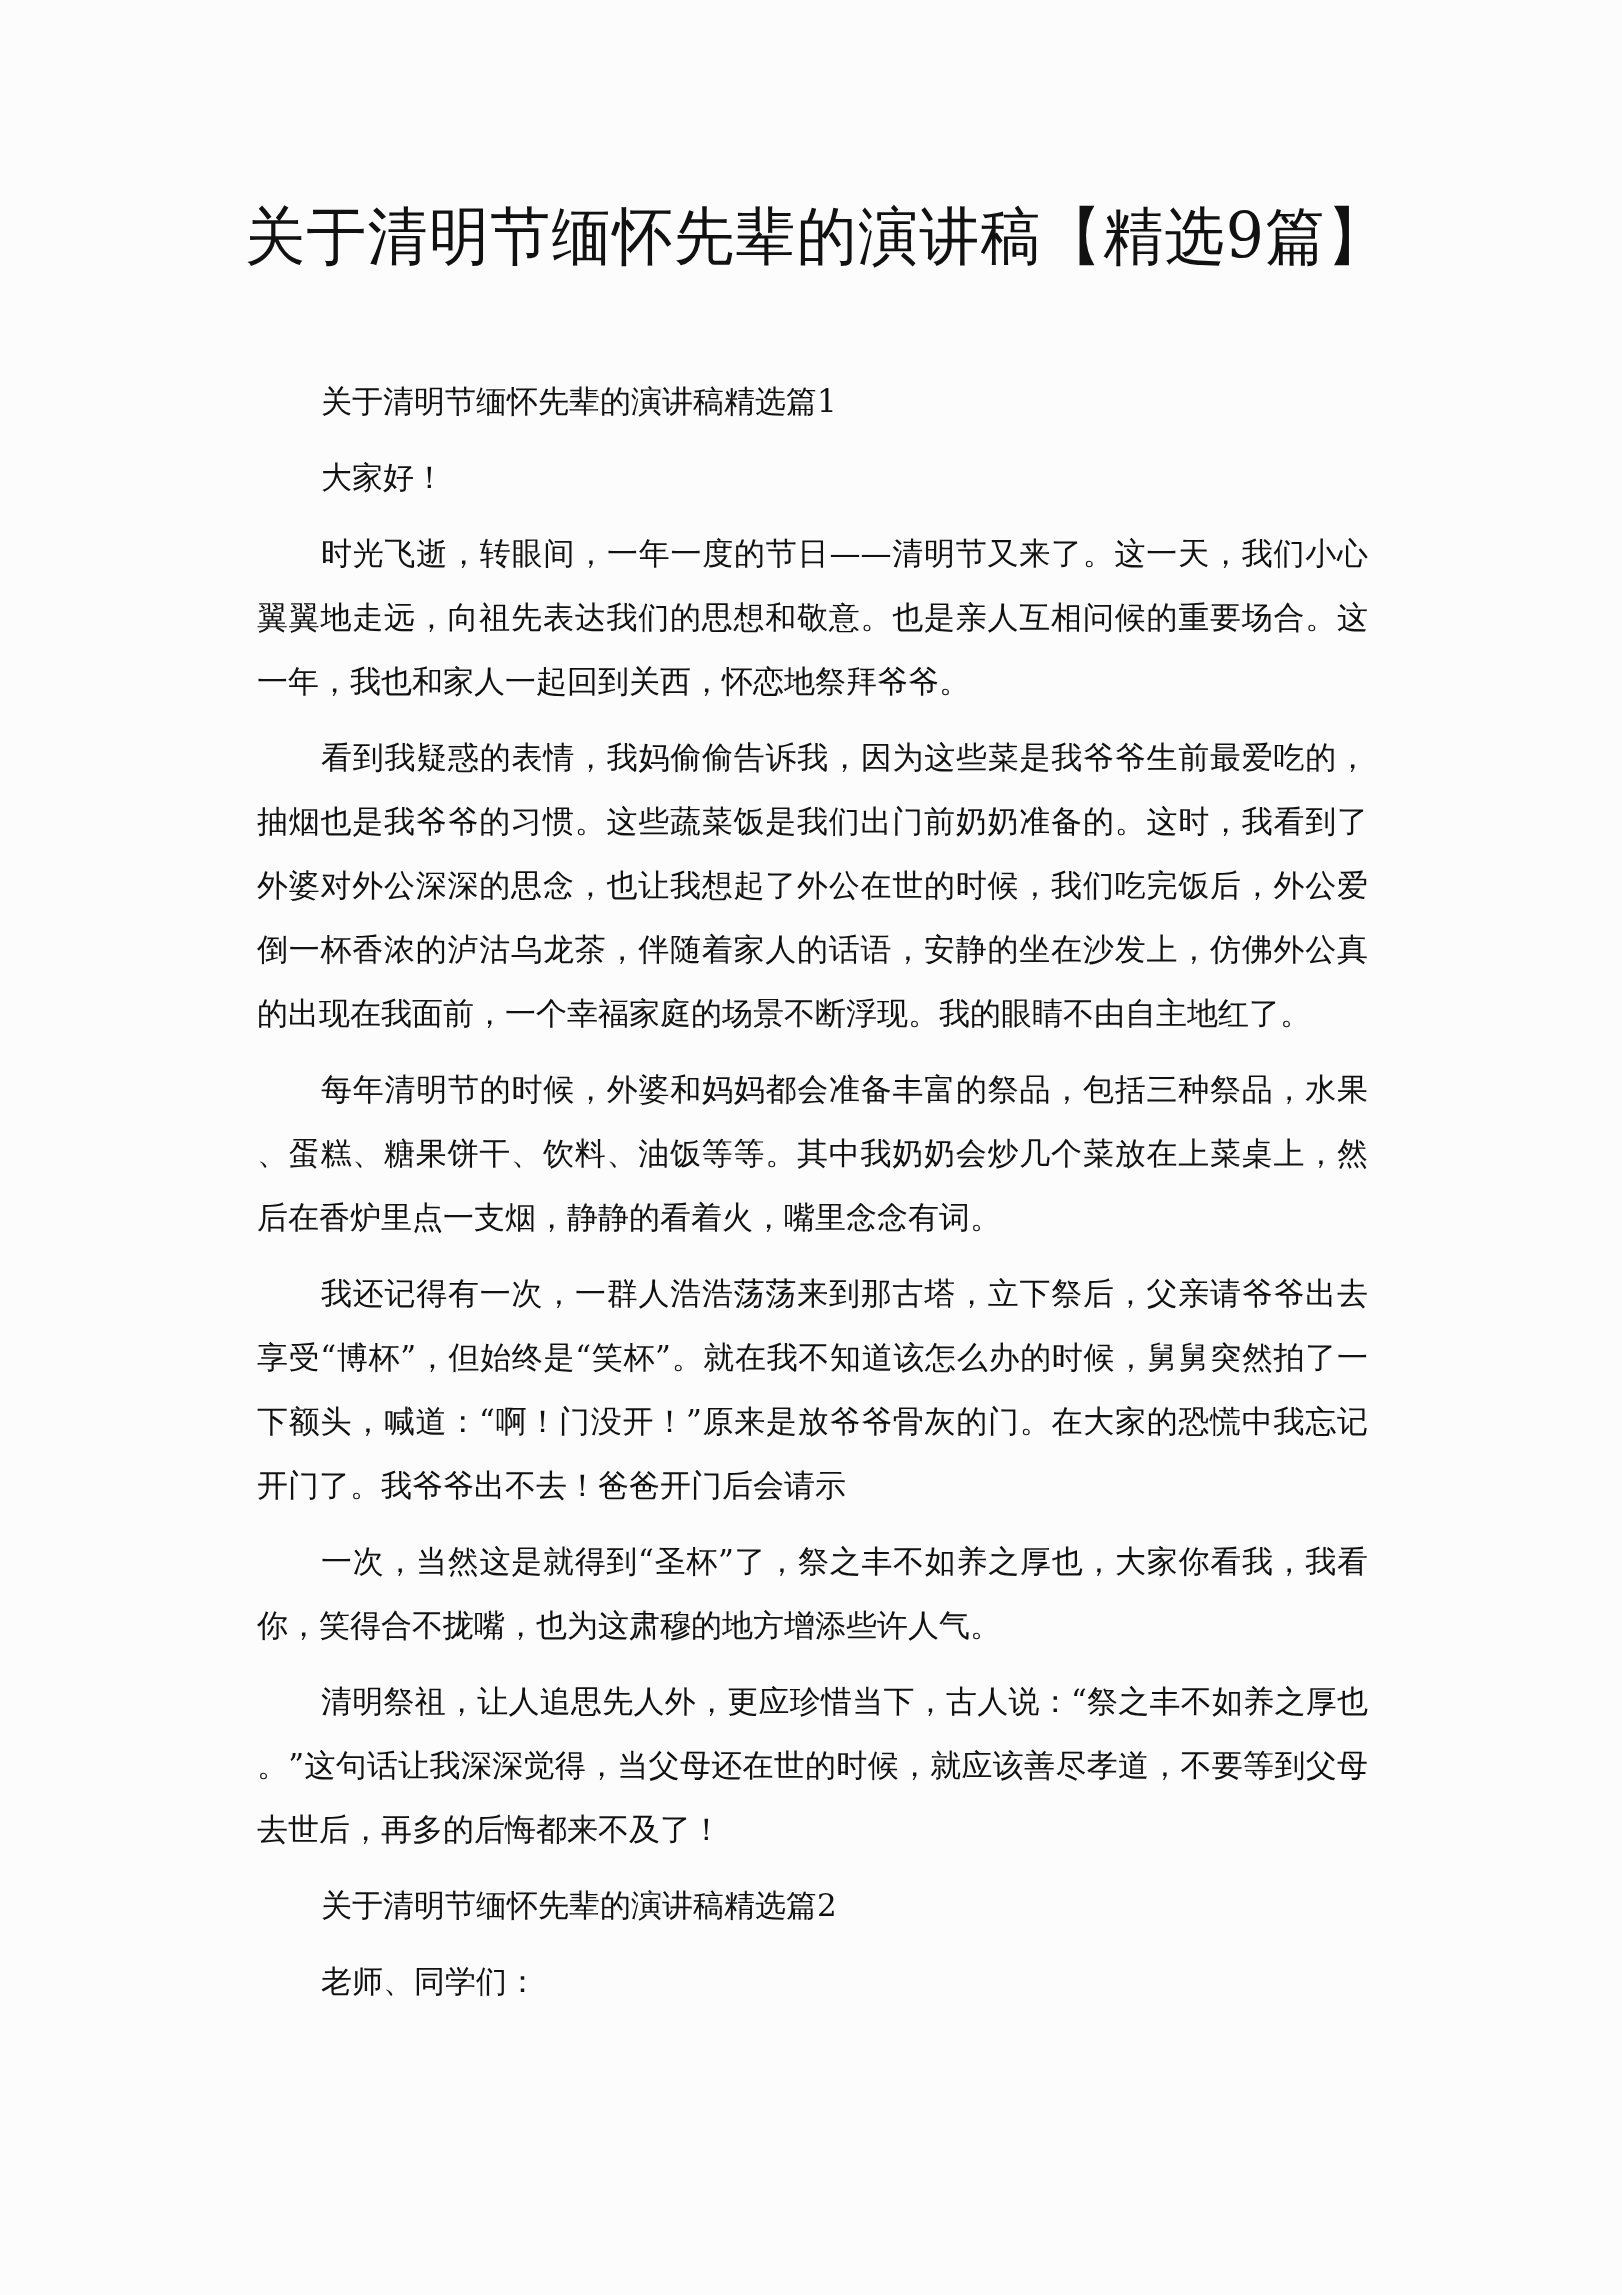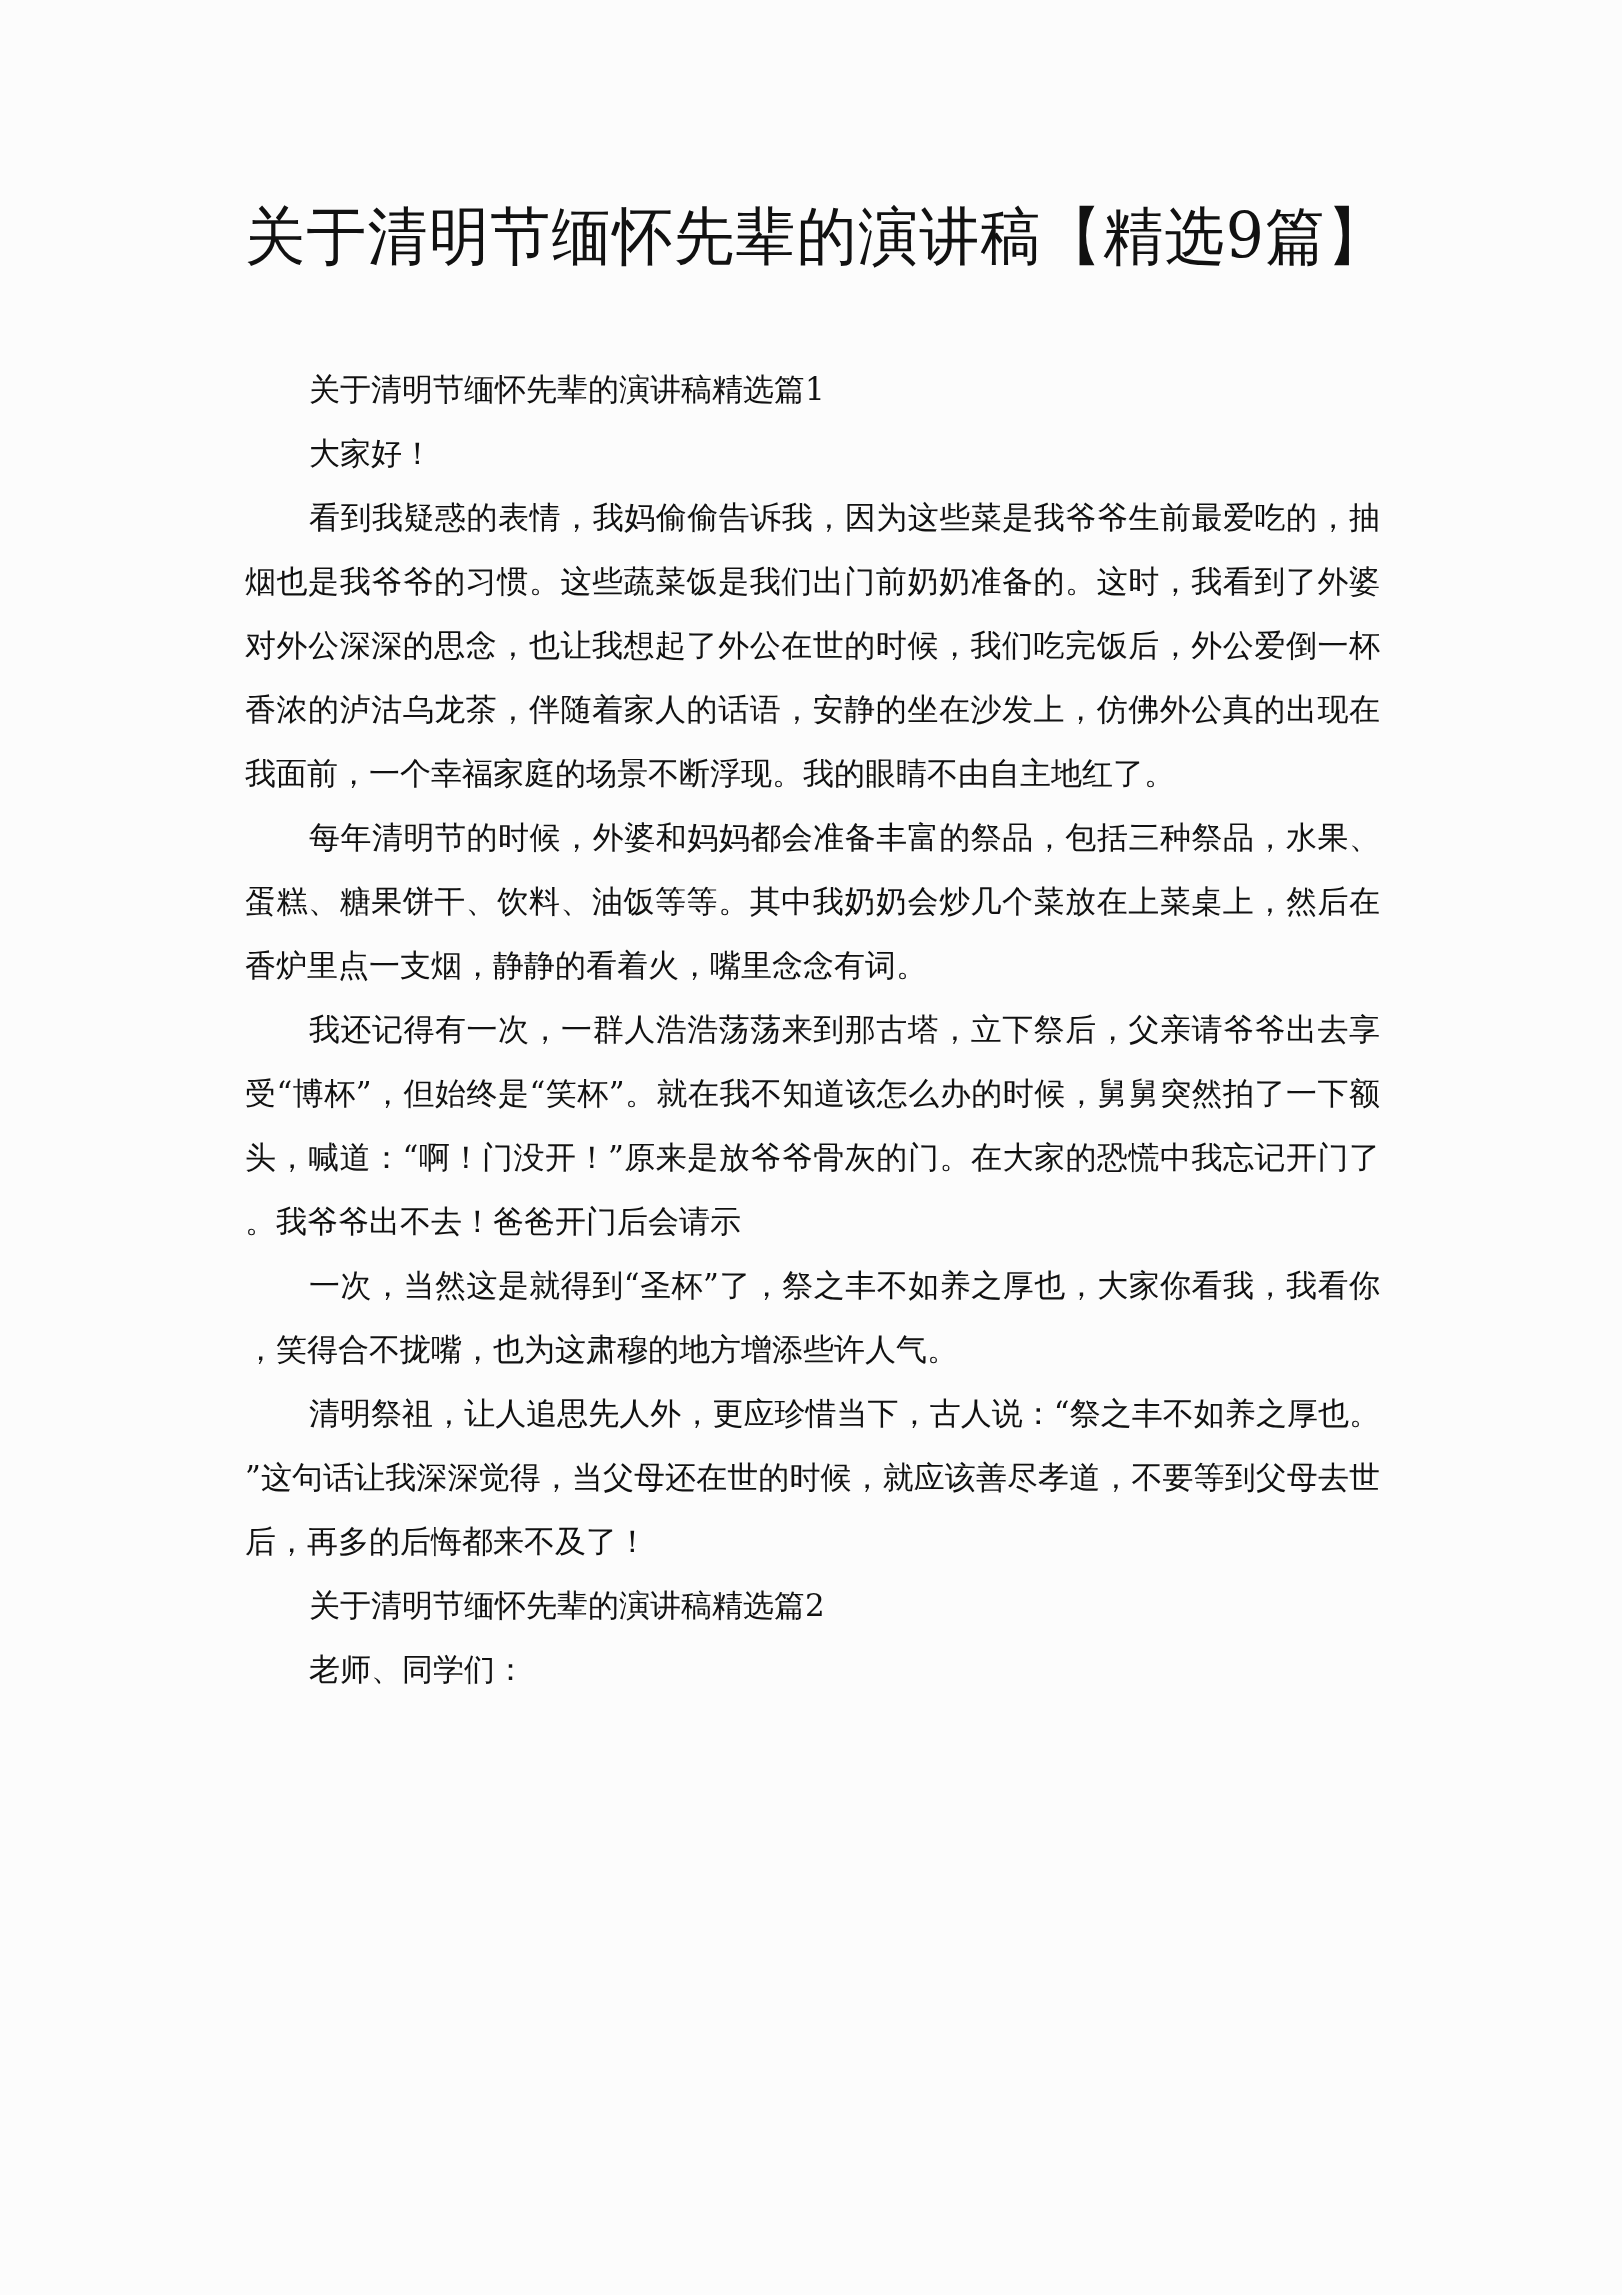--- a/index.html
+++ b/index.html
@@ -41,36 +41,37 @@
       position: absolute;
       left: 245px;
       top: 357px;
       width: 1135px;
       font-size: 31px;
       line-height: 64px;
       text-align: justify;
       text-justify: inter-character;
     }
     .body-text p {
-      margin: 0;
+      margin: 12px;
       padding: 0;
       text-indent: 64px;
       word-break: break-all;
       line-break: anywhere;
     }
   </style>
 </head>
 <body>
 
 <div class="page">
   <h1 class="doc-title">关于清明节缅怀先辈的演讲稿【精选9篇】</h1>
 
   <div class="body-text">
     <p>关于清明节缅怀先辈的演讲稿精选篇1</p>
     <p>大家好！</p>
+    <p>时光飞逝，转眼间，一年一度的节日——清明节又来了。这一天，我们小心翼翼地走远，向祖先表达我们的思想和敬意。也是亲人互相问候的重要场合。这一年，我也和家人一起回到关西，怀恋地祭拜爷爷。</p>
     <p>看到我疑惑的表情，我妈偷偷告诉我，因为这些菜是我爷爷生前最爱吃的，抽烟也是我爷爷的习惯。这些蔬菜饭是我们出门前奶奶准备的。这时，我看到了外婆对外公深深的思念，也让我想起了外公在世的时候，我们吃完饭后，外公爱倒一杯香浓的泸沽乌龙茶，伴随着家人的话语，安静的坐在沙发上，仿佛外公真的出现在我面前，一个幸福家庭的场景不断浮现。我的眼睛不由自主地红了。</p>
     <p>每年清明节的时候，外婆和妈妈都会准备丰富的祭品，包括三种祭品，水果、蛋糕、糖果饼干、饮料、油饭等等。其中我奶奶会炒几个菜放在上菜桌上，然后在香炉里点一支烟，静静的看着火，嘴里念念有词。</p>
     <p>我还记得有一次，一群人浩浩荡荡来到那古塔，立下祭后，父亲请爷爷出去享受“博杯”，但始终是“笑杯”。就在我不知道该怎么办的时候，舅舅突然拍了一下额头，喊道：“啊！门没开！”原来是放爷爷骨灰的门。在大家的恐慌中我忘记开门了。我爷爷出不去！爸爸开门后会请示</p>
     <p>一次，当然这是就得到“圣杯”了，祭之丰不如养之厚也，大家你看我，我看你，笑得合不拢嘴，也为这肃穆的地方增添些许人气。</p>
     <p>清明祭祖，让人追思先人外，更应珍惜当下，古人说：“祭之丰不如养之厚也。”这句话让我深深觉得，当父母还在世的时候，就应该善尽孝道，不要等到父母去世后，再多的后悔都来不及了！</p>
     <p>关于清明节缅怀先辈的演讲稿精选篇2</p>
     <p>老师、同学们：</p>
   </div>
 </div>
 

